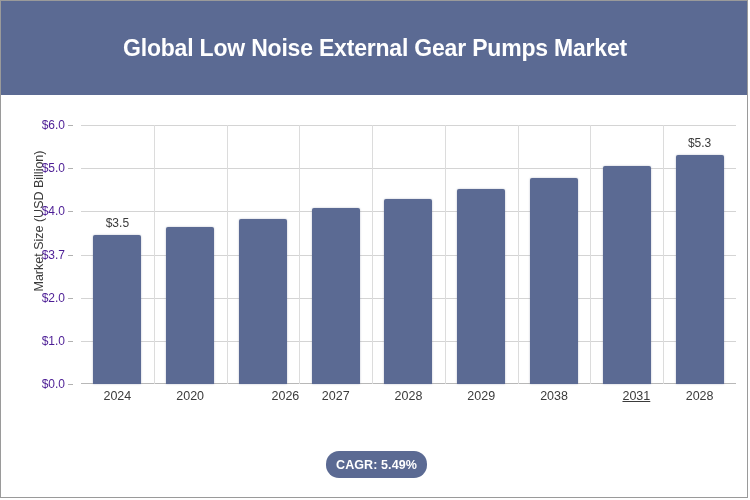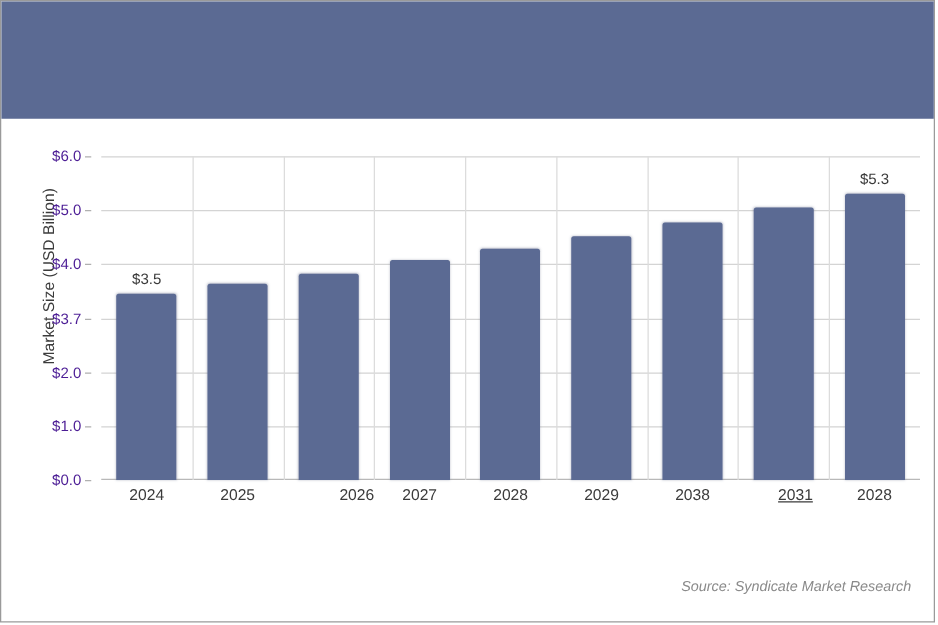--- a/index.html
+++ b/index.html
@@ -189,20 +189,21 @@
     color: #8a8a8a;
     white-space: nowrap;
   }
 </style>
 </head>
 <body>
 
 <div class="frame">
 
   <div class="header">
+    <div class="header-title-1">Global Low Noise External Gear Pumps Market</div>
   </div>
 
   <div class="plot-wrap">
 
     <div class="y-axis-title">Market Size (USD Billion)</div>
 
     <div class="ytick-col" id="ytick-col">
         <div class="ytick-label" style="top: 259px;">$0.0</div>
         <div class="tickmark" style="top: 259px;"></div>
         <div class="ytick-label" style="top: 215.833px;">$1.0</div>
@@ -264,26 +265,26 @@
           <div class="bar" title="2031: 5.05" style="height: 217.992px; background: rgb(91, 106, 147);"></div>
         </div>
         <div class="bar-slot" style="left: 582.222px; width: 72.7778px; margin-top: 20px;">
           <div class="bar" title="2032: 5.3" style="height: 228.783px; background: rgb(91, 106, 147);"></div>
           <div class="bar-label" style="bottom: 233.783px;">$5.3</div>
         </div>
       </div>
 
     <div class="xtick-row" id="xtick-row">
         <div class="xtick-label" style="left: 0px; width: 72.7778px;">2024</div>
-        <div class="xtick-label" style="left: 72.7778px; width: 72.7778px;">2025</div>
+        <div class="xtick-label" style="left: 72.7778px; width: 72.7778px;">2020</div>
         <div class="xtick-label" style="left: 145.556px; width: 72.7778px; text-align: right;">2026</div>
         <div class="xtick-label" style="left: 218.333px; width: 72.7778px;">2027</div>
         <div class="xtick-label" style="left: 291.111px; width: 72.7778px;">2028</div>
         <div class="xtick-label" style="left: 363.889px; width: 72.7778px;">2029</div>
         <div class="xtick-label" style="left: 436.667px; width: 72.7778px;">2038</div>
         <div class="xtick-label" style="left: 519px; width: 72.7778px; text-decoration: underline;">2031</div>
         <div class="xtick-label" style="left: 582.222px; width: 72.7778px;">2028</div>
       </div>
   </div>
 
-  <div class="source-note">Source: Syndicate Market Research</div>
+  <div class="cagr-badge">CAGR: 5.49%</div>
 
 </div>
 
 </body></html>

